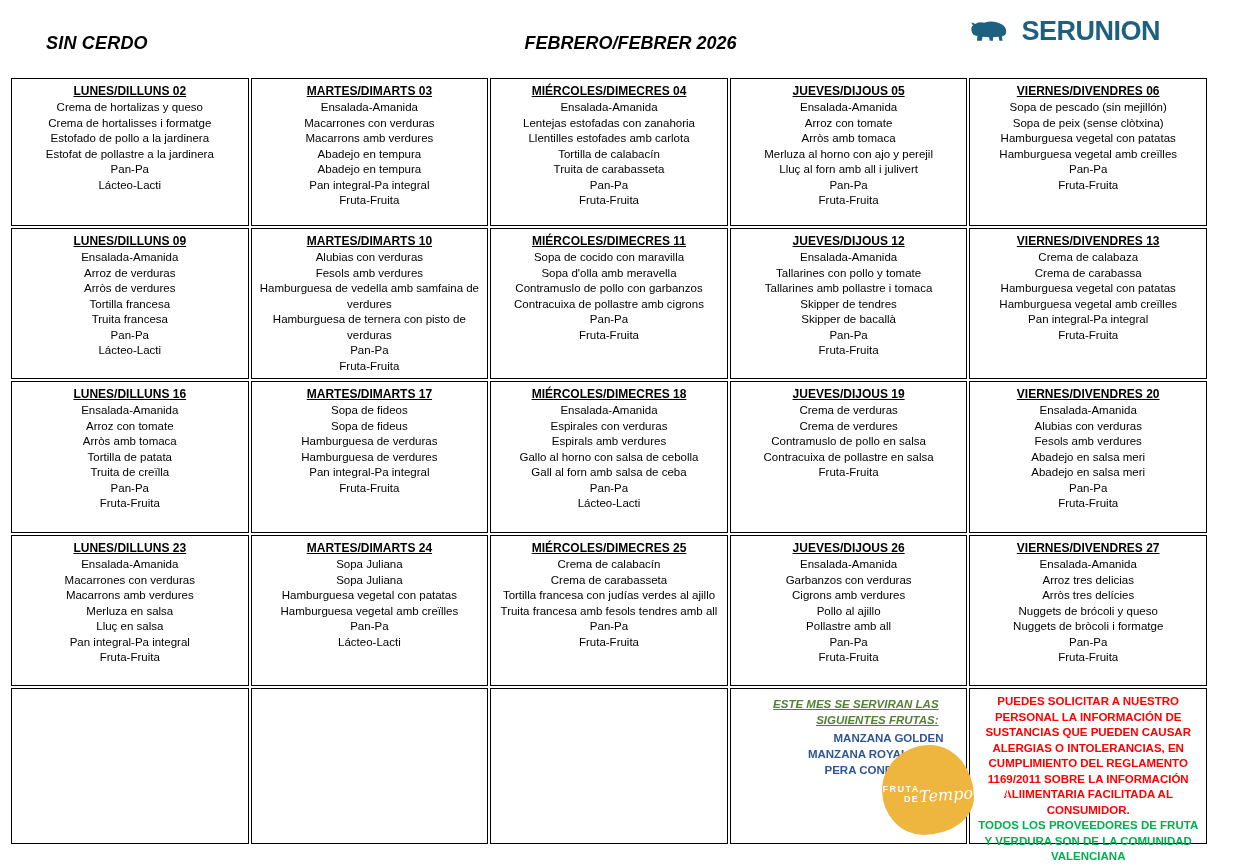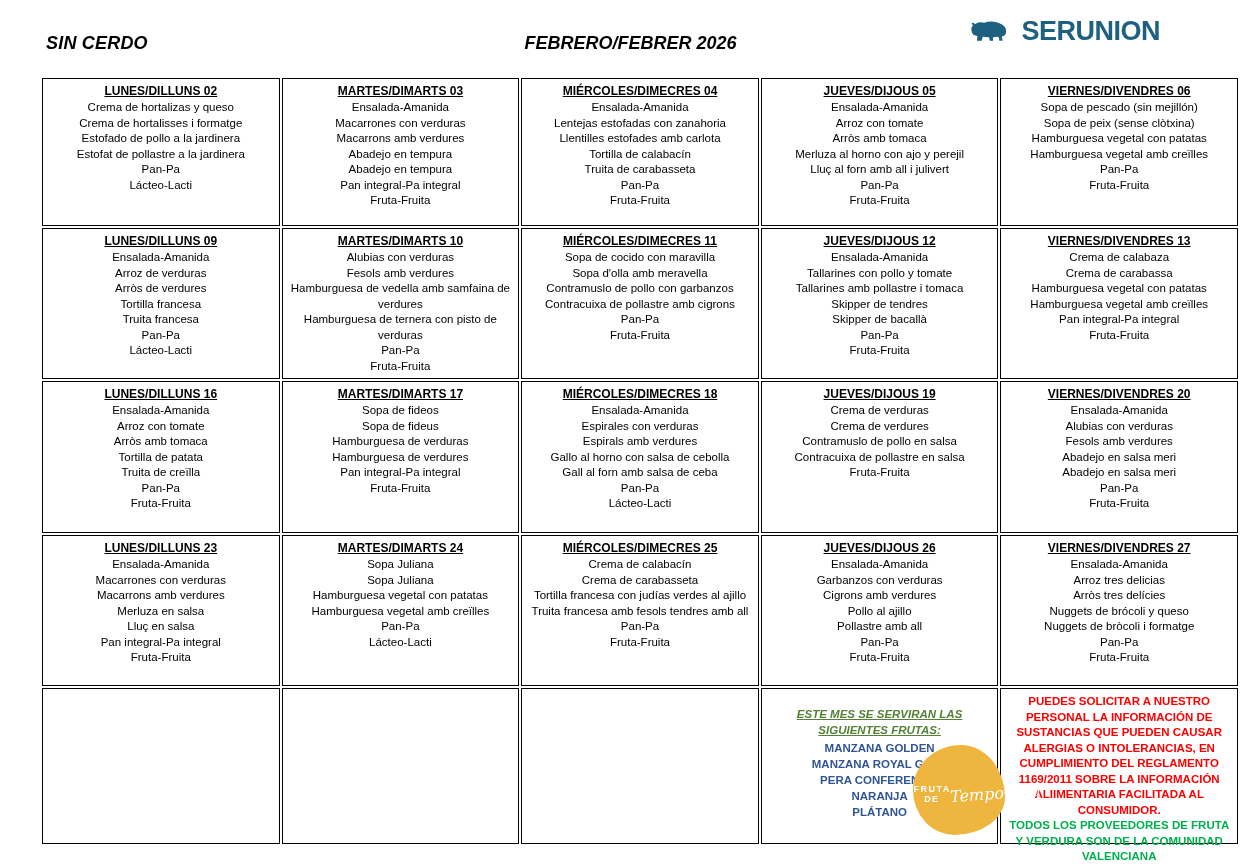--- a/index.html
+++ b/index.html
@@ -20,35 +20,35 @@
   }
   .brand {
     position:absolute; right:93px; top:16px;
     display:flex; align-items:center; gap:12px;
   }
   .bison { width:40px; height:26px; }
   .brand-name {
     font-size:27px; font-weight:bold; color:#1d6080; letter-spacing:-.5px;
   }
   .menu-grid {
-    position:absolute; top:78px; left:42px; width:1196px;
+    position:absolute; top:78px; left:11px; width:1196px;
     display:grid; grid-template-columns:repeat(5,1fr);
     grid-template-rows:148px 151px 152px 151px 156px;
     gap:2px;
   }
   .cell {
     border:1.5px solid #000; background:#fff;
     padding:4px 3px 2px 3px; text-align:center; position:relative;
   }
   .day-header {
     font-size:12px; font-weight:bold; text-decoration:underline;
     line-height:16px; margin-bottom:1px; white-space:nowrap;
   }
   .menu-item { font-size:11.5px; line-height:15.5px; }
-  .fruit-cell { padding-top:17px; overflow:visible; }
+  .fruit-cell { padding-top:7px; overflow:visible;text-align:right; }
   .fruit-title {
     color:#538135; font-weight:bold; font-style:italic; text-decoration:underline;
     font-size:11.5px; line-height:16px; width:180px; margin:0 auto 2px auto;
   }
   .fruit-item {
     color:#2f5597; font-weight:bold; font-size:11.5px; line-height:16px;
   }
   #fruit-list { width:190px; margin:0 auto; }
   .season-badge {
     position:absolute; right:-8px; bottom:8px; width:92px; height:90px;

